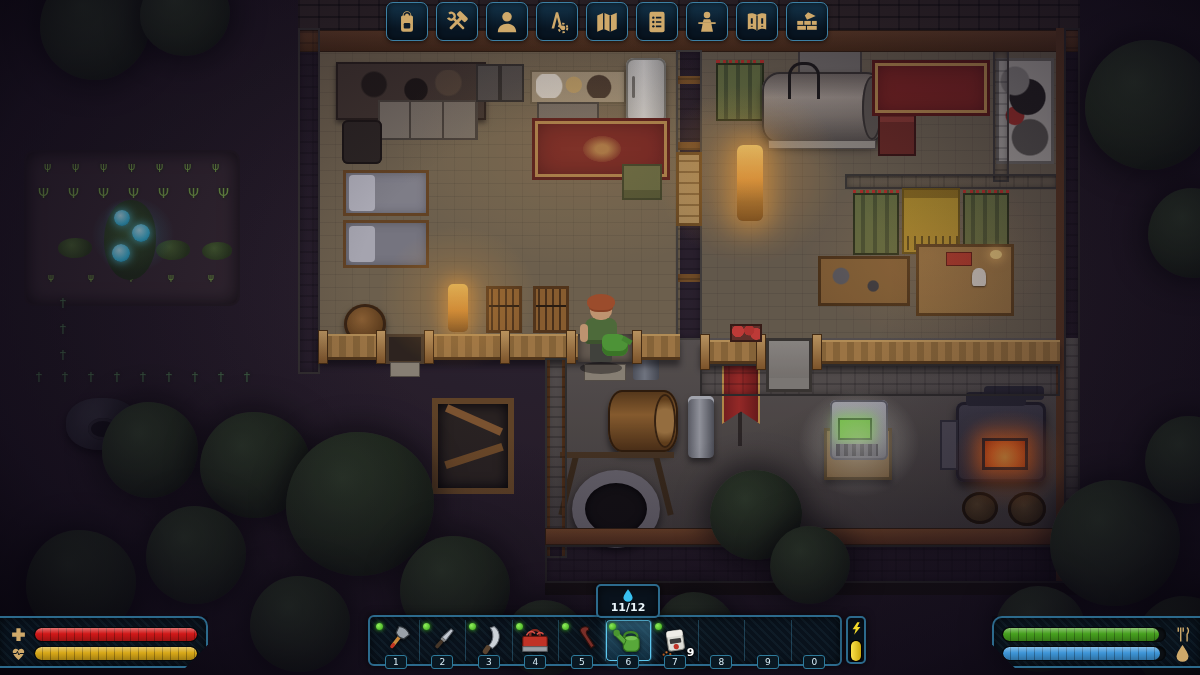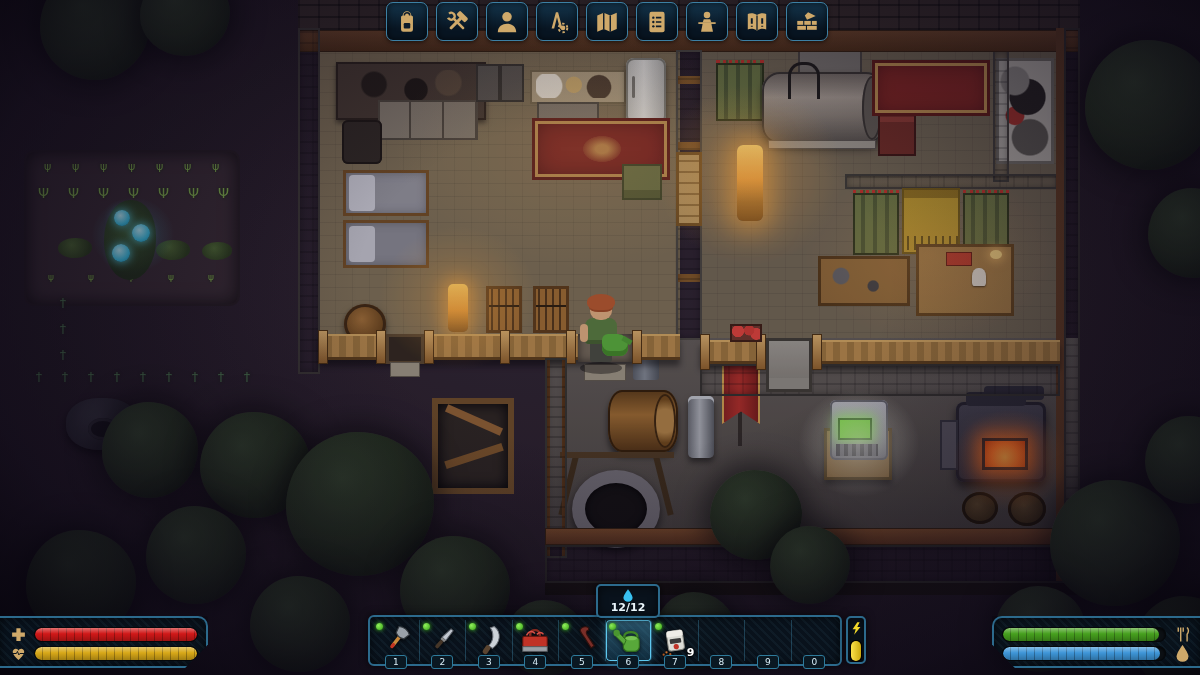--- a/index.html
+++ b/index.html
@@ -397,21 +397,21 @@
         </span>
       </div>
     </div>
 
   <div id="sel-tooltip" class="panel">
     <span>
       <svg viewBox="0 0 12 15">
           <path d="M6 0 C6 0 0.5 7.2 0.5 10.2 a5.5 4.8 0 0 0 11 0 C11.5 7.2 6 0 6 0 Z" fill="#38c0f0"></path>
         </svg>
     </span>
-    <span class="tval">12/12</span>
+    <span class="tval">11/12</span>
   </div>
 
   <div id="hotbar" class="panel hatch">
     <div id="hotbar-slots">
         <div class="slot">
           <span class="dot"></span>
           <span class="slotic">
             <svg viewBox="0 0 36 36">
               <g transform="rotate(38 18 18)">
                 <rect x="16.4" y="9" width="3.6" height="16" rx="1.6" fill="#c8883a"></rect>

